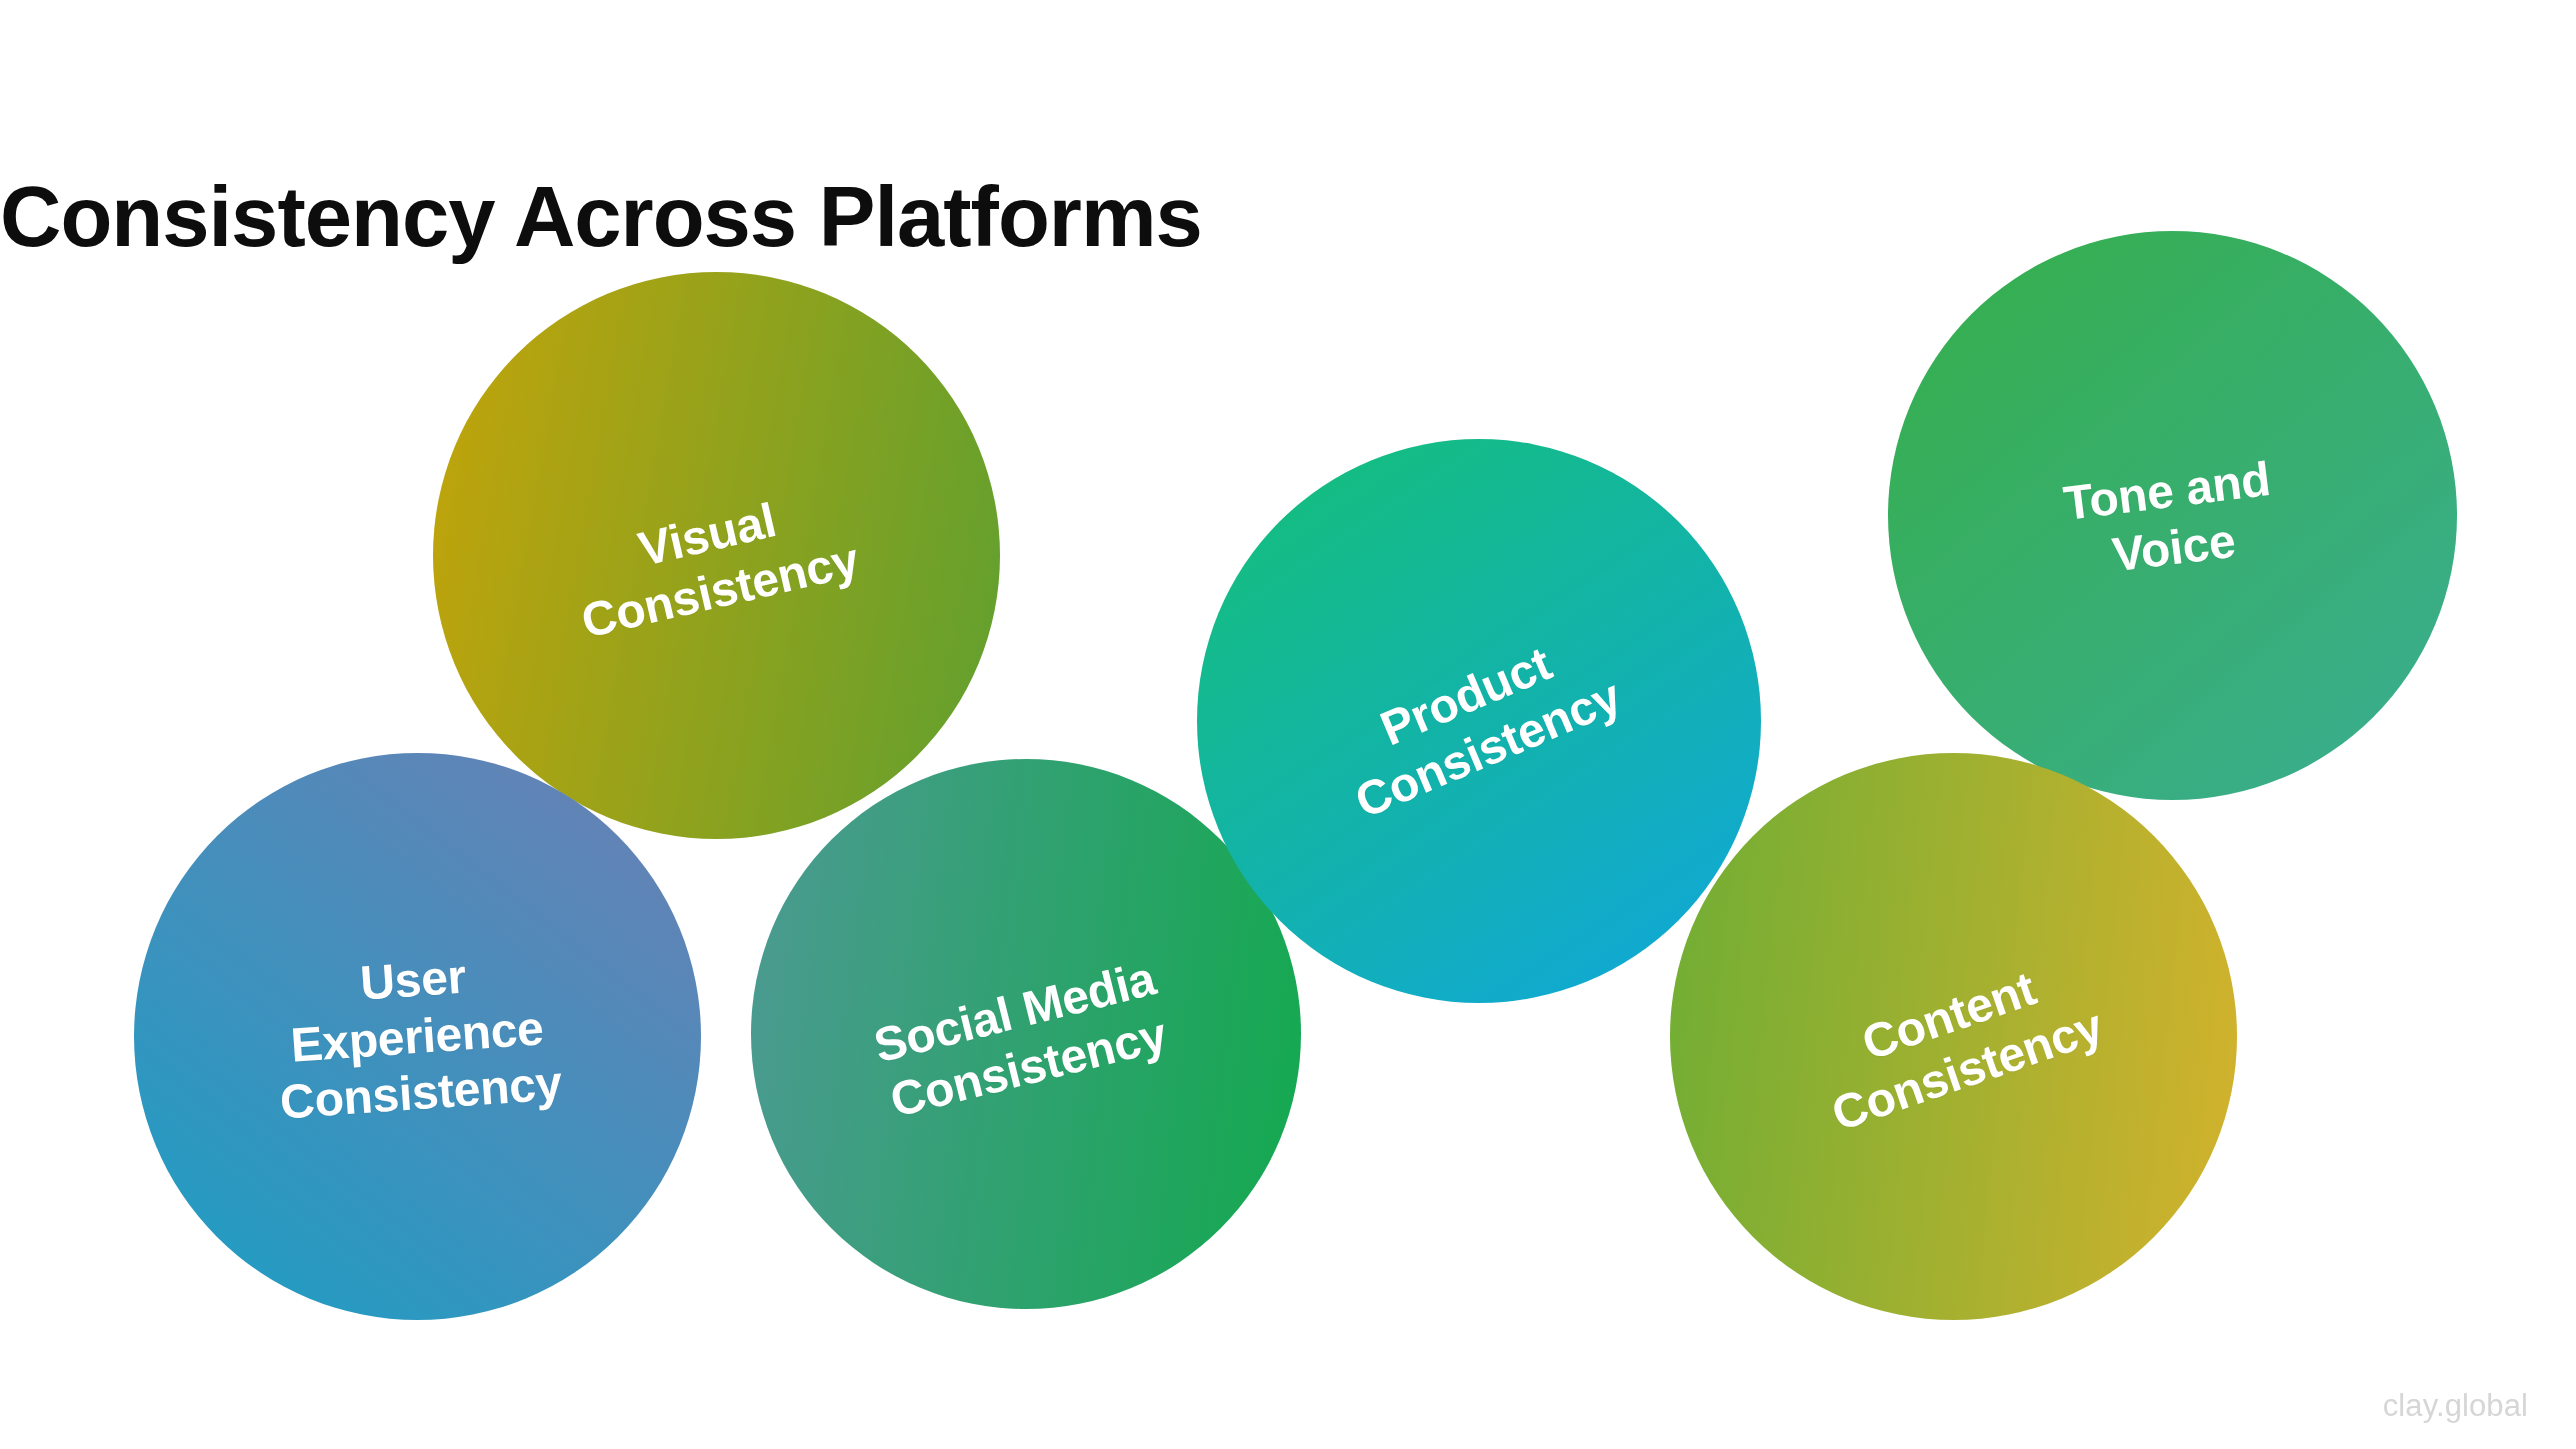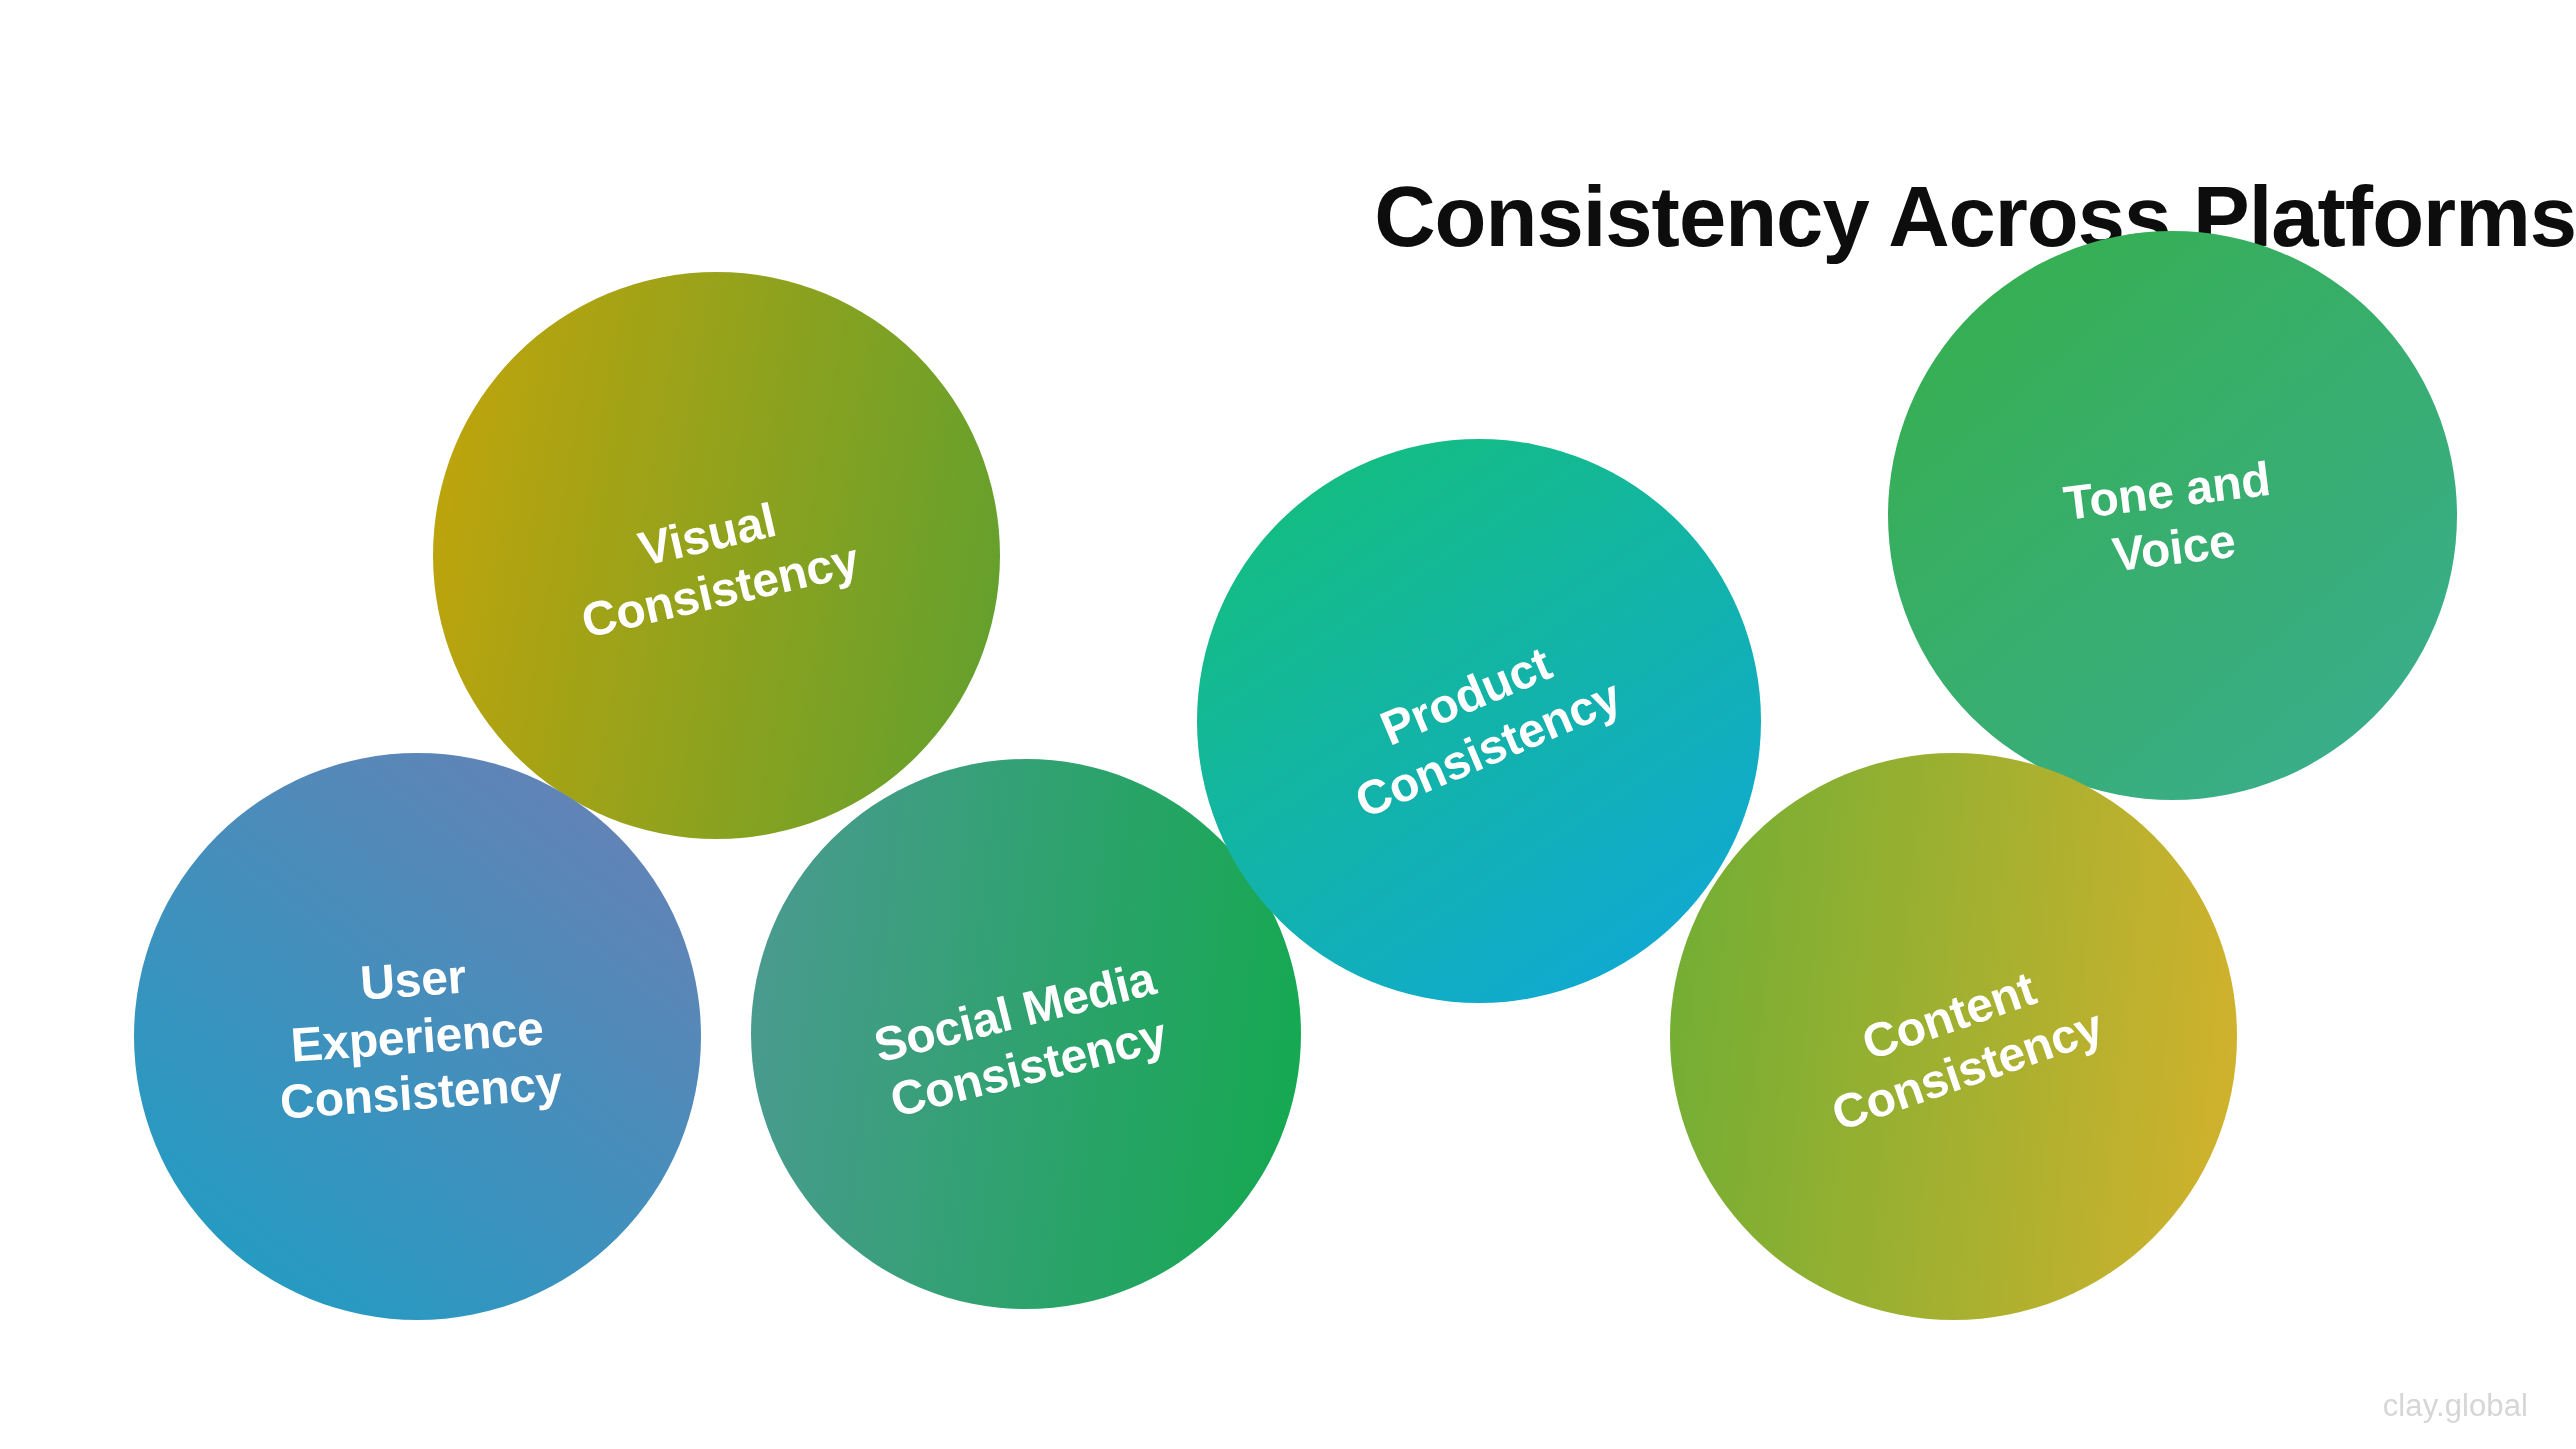--- a/index.html
+++ b/index.html
@@ -23,21 +23,21 @@
     height: 1449px;
     background: #ffffff;
   }
 
   
   #page-title {
     position: absolute;
     top: 113px;
     left: 0;
     width: 2576px;
-    text-align: right;
+    text-align: left;
     font-size: 85px;
     font-weight: 700;
     letter-spacing: -1px;
     color: #0d0d0d;
     line-height: 1.1;
     white-space: nowrap;
   }
 
   
   .bubble {

